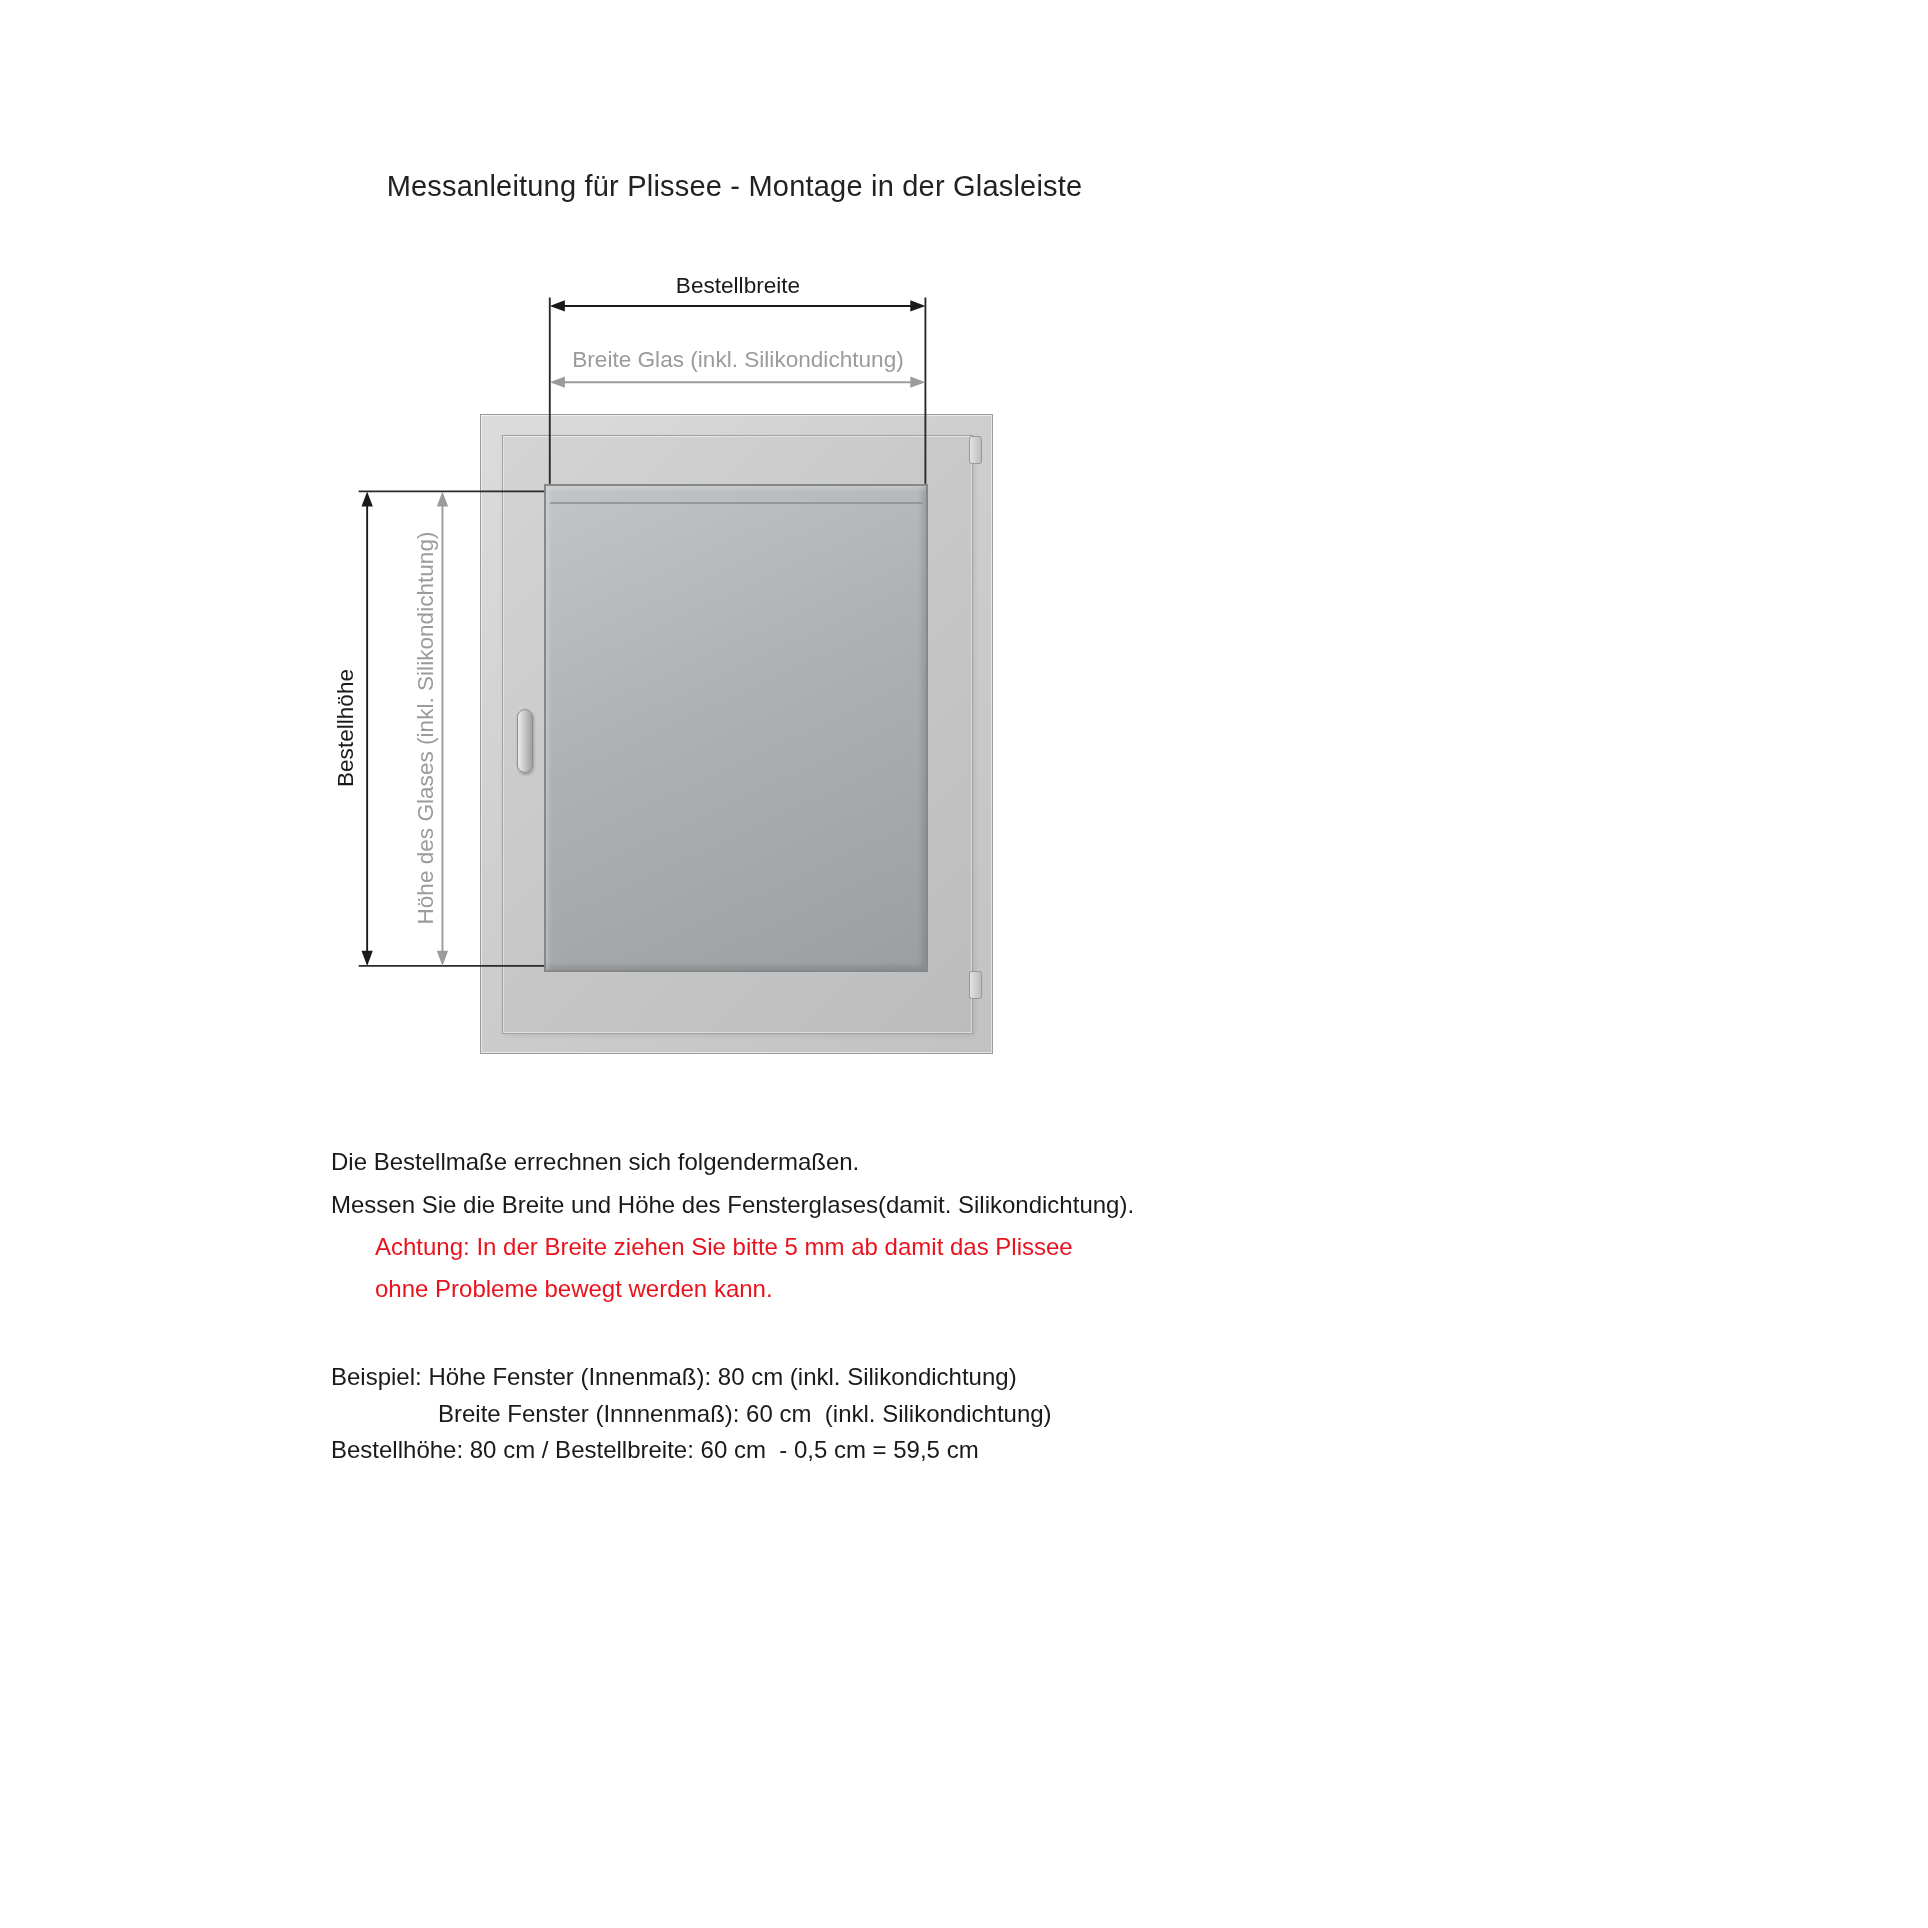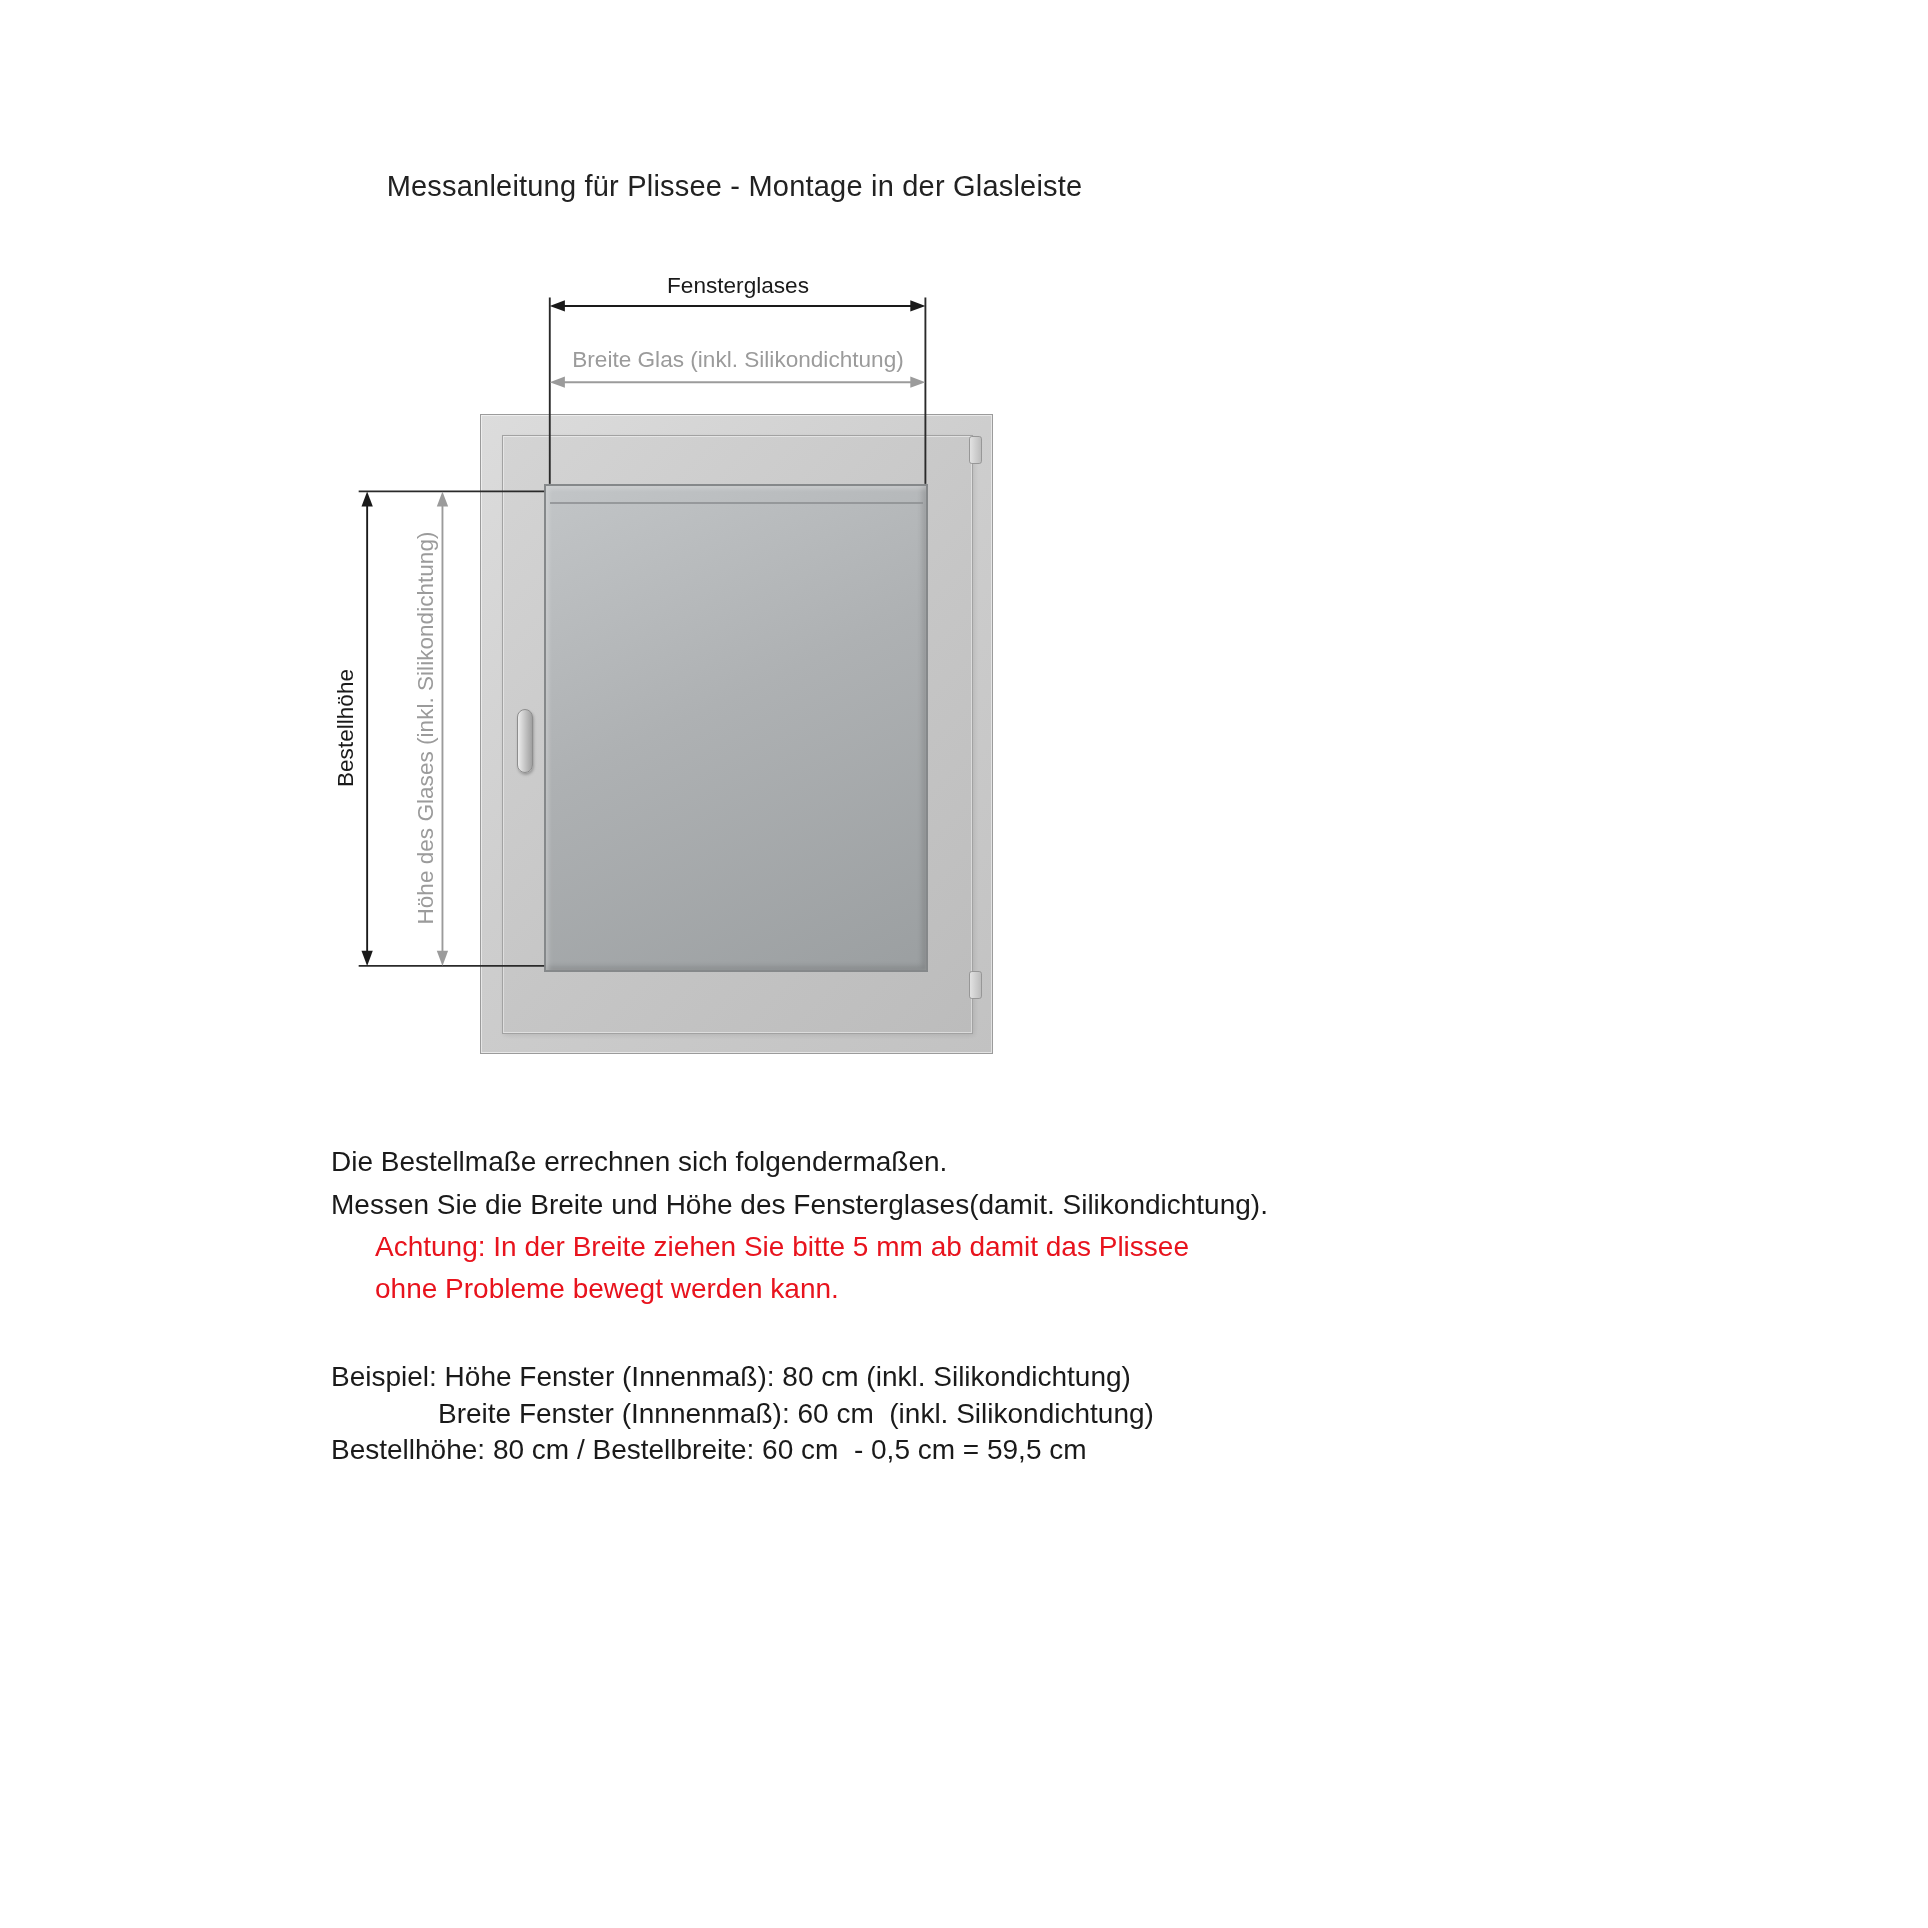--- a/index.html
+++ b/index.html
@@ -55,21 +55,21 @@
   .lbl-glass-width{left:550px;top:347px;width:376px;text-align:center;}
   .lbl-order-height{
     left:205px;top:715px;width:282px;text-align:center;
     transform:rotate(-90deg);
   }
   .lbl-glass-height{
     left:209px;top:715px;width:433px;text-align:center;
     transform:rotate(-90deg);
   }
   
-  .body-line{font-size:28px;line-height:42px;white-space:pre;color:#1a1a1a;}
+  .body-line{font-size:24px;line-height:42px;white-space:pre;color:#1a1a1a;}
   .warn{color:#e8131d;margin-left:44px;}
   .t1{left:331px;top:1141px;}
   .t2{left:331px;top:1184px;}
   .t3{left:331px;top:1226px;}
   .t4{left:331px;top:1268px;}
   .e1{left:331px;top:1358px;line-height:38px;}
   .e2{left:438px;top:1395px;line-height:38px;}
   .e3{left:331px;top:1431px;line-height:38px;}
   svg.dims{left:0;top:0;pointer-events:none;}
 </style>
@@ -116,21 +116,21 @@
     <polygon points="390,1026 384,1010 396,1010" stroke="none"></polygon>
   </g>
 
   <g stroke="#9b9b9b" stroke-width="2" fill="#9b9b9b">
     <line x1="470" y1="528" x2="470" y2="1020"></line>
     <polygon points="470,522 464,538 476,538" stroke="none"></polygon>
     <polygon points="470,1026 464,1010 476,1010" stroke="none"></polygon>
   </g>
 </svg>
 
-<div class="abs dim-label dim-black lbl-order-width">Fensterglases</div>
+<div class="abs dim-label dim-black lbl-order-width">Bestellbreite</div>
 <div class="abs dim-label dim-gray lbl-glass-width">Breite Glas (inkl. Silikondichtung)</div>
 <div class="abs dim-label dim-black lbl-order-height">Bestellhöhe</div>
 <div class="abs dim-label dim-gray lbl-glass-height">Höhe des Glases (inkl. Silikondichtung)</div>
 
 <div class="abs body-line t1">Die Bestellmaße errechnen sich folgendermaßen.</div>
 <div class="abs body-line t2">Messen Sie die Breite und Höhe des Fensterglases(damit. Silikondichtung).</div>
 <div class="abs body-line warn t3">Achtung: In der Breite ziehen Sie bitte 5 mm ab damit das Plissee</div>
 <div class="abs body-line warn t4">ohne Probleme bewegt werden kann.</div>
 
 <div class="abs body-line e1">Beispiel: Höhe Fenster (Innenmaß): 80 cm (inkl. Silikondichtung)</div>

